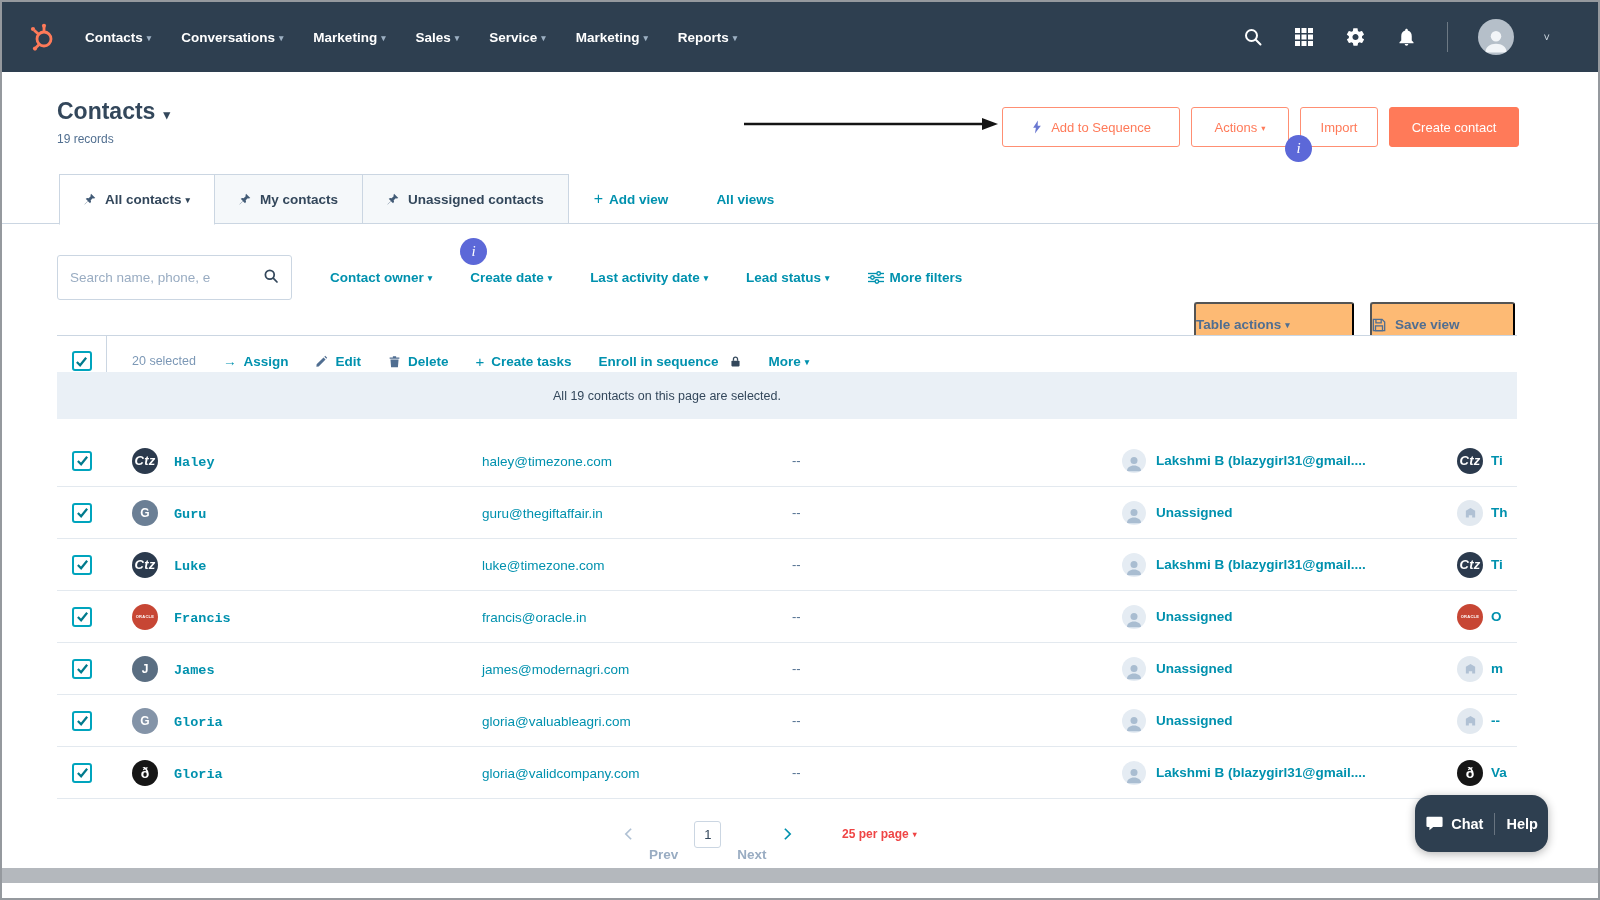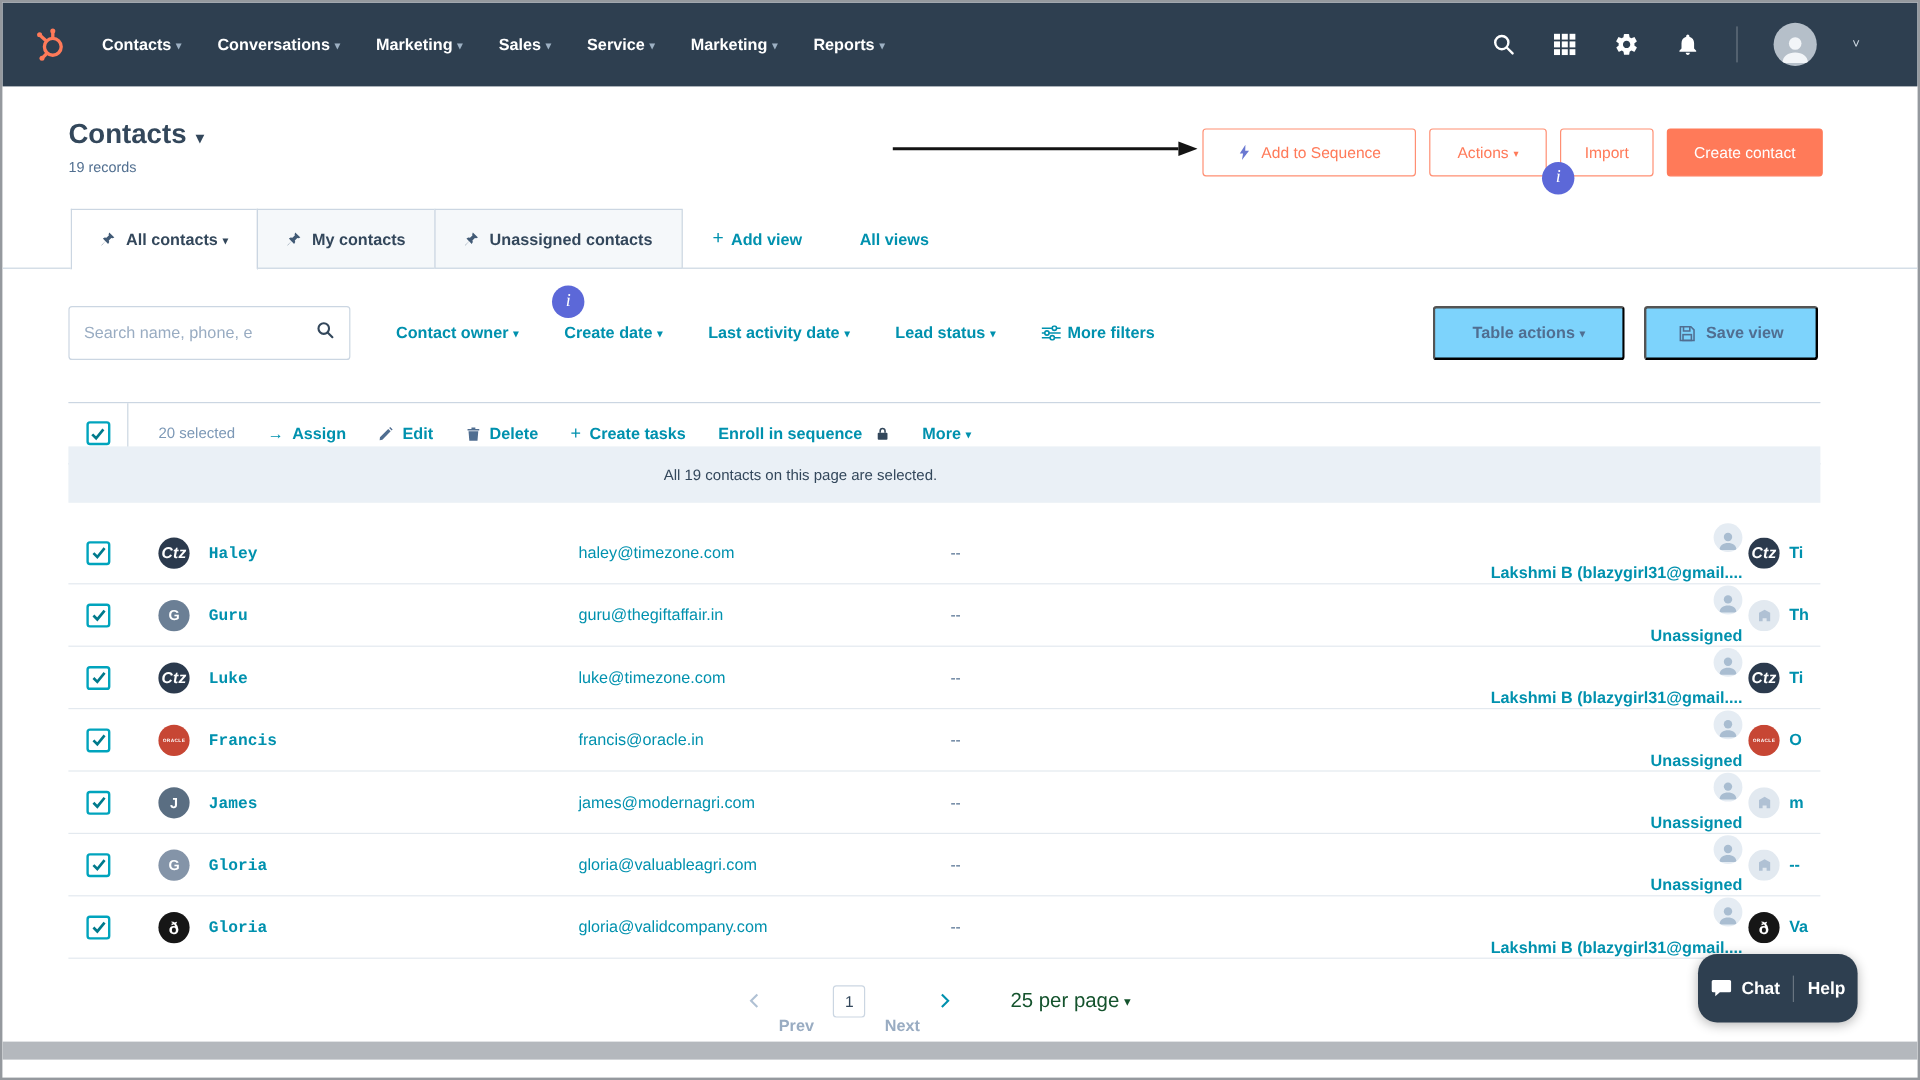--- a/index.html
+++ b/index.html
@@ -47,21 +47,21 @@
   .teal-link { color: #0091ae; font-size: 13.5px; font-weight: 600; cursor: pointer; display: flex; align-items: center; gap: 6px; text-decoration: none; }
   .all-views { font-weight: 700; }
 
   
   .filters { position: absolute; top: 253px; left: 55px; height: 45px; display: flex; align-items: center; gap: 38px; }
   .search-box { width: 235px; height: 45px; border: 1px solid #cbd6e2; border-radius: 3px; display: flex; align-items: center; padding: 0 12px; gap: 8px; background: #fff; }
   .search-box input { border: none; outline: none; flex: 1; min-width: 0; font-size: 13.5px; color: #33475b; font-family: "Liberation Sans", sans-serif; }
   .search-box input::placeholder { color: #99acc2; }
   .search-box svg { color: #33475b; flex: none; }
   .right-btns { position: absolute; top: 253px; left: 1192px; display: flex; gap: 16px; }
-  .btn-gray { height: 45px; background: #7dd3fc; border-radius: 3px; color: #506e91; font-weight: 600; font-size: 13.5px; display: flex; align-items: center; justify-content: center; gap: 9px; cursor: pointer; }
+  .btn-gray { height: 45px; background: #fdba74; border-radius: 3px; color: #506e91; font-weight: 600; font-size: 13.5px; display: flex; align-items: center; justify-content: flex-start; gap: 9px; cursor: pointer; margin-top: 47px; }
   .w-ta { width: 160px; } .w-sv { width: 145px; }
 
   
   .bulkbar { position: absolute; top: 333px; left: 55px; width: 1460px; height: 52px; border-top: 1px solid #cbd6e2; border-bottom: 1px solid #cbd6e2; display: flex; align-items: center; background: #fff; }
   .check-cell { width: 50px; height: 100%; border-right: 1px solid #cbd6e2; display: flex; align-items: center; justify-content: center; flex: none; }
   .cb { width: 20px; height: 20px; border: 2px solid #00a4bd; border-radius: 3px; background: #fff; display: flex; align-items: center; justify-content: center; cursor: pointer; }
   .bulk-items { display: flex; align-items: center; gap: 27px; margin-left: 25px; }
   .selected-count { color: #7c98b6; font-size: 12.5px; }
   .bulk-link { color: #0091ae; font-size: 13.5px; font-weight: 700; display: flex; align-items: center; gap: 7px; cursor: pointer; }
   .bulk-ico { color: #506e91; display: flex; }
@@ -77,33 +77,33 @@
   .cell-check { display: flex; justify-content: center; }
   .cell-avatar { display: flex; padding-left: 25px; }
   .avatar { width: 26px; height: 26px; border-radius: 50%; background: #8494a8; color: #fff; display: flex; align-items: center; justify-content: center; font-weight: 700; font-size: 12px; flex: none; }
   .avatar.logo-sm { font-size: 13px; font-style: italic; letter-spacing: 0.2px; }
   .avatar.logo-xs { font-size: 4px; letter-spacing: 0.3px; }
   .avatar.glyph { font-size: 14px; }
   .avatar.default { background: #e2e9f0; }
   .name a, .email a { color: #0091ae; font-size: 13.5px; text-decoration: none; cursor: pointer; }
   .name a { font-weight: 700; font-family: Liberation Mono, monospace; }
   .activity { color: #516f90; font-size: 13px; }
-  .owner { display: flex; align-items: flex-end; gap: 10px; flex-direction: column; }
+  .owner { display: flex; align-items: center; gap: 10px; }
   .owner-avatar { width: 24px; height: 24px; border-radius: 50%; background: #e5ecf3; display: flex; align-items: flex-end; justify-content: center; overflow: hidden; flex: none; }
   .owner-avatar svg { color: #a9bdd1; }
   .owner a { color: #0091ae; font-size: 13.5px; font-weight: 700; text-decoration: none; cursor: pointer; white-space: nowrap; }
   .cell-company { display: flex; align-items: center; gap: 8px; overflow: hidden; white-space: nowrap; padding-left: 5px; }
   .cell-company a { color: #0091ae; font-size: 13.5px; font-weight: 700; text-decoration: none; cursor: pointer; }
 
   
   .pagination { position: absolute; top: 813px; left: 622px; height: 38px; display: flex; align-items: center; gap: 16px; }
   .pg-chev { display: flex; cursor: pointer; }
   .pg-prev, .pg-next { color: #99acc2; font-size: 13.5px; font-weight: 600; cursor: pointer; margin-top: 40px; }
   .pg-box { width: 27px; height: 27px; border: 1px solid #cbd6e2; border-radius: 3px; color: #33475b; font-size: 13px; display: flex; align-items: center; justify-content: center; cursor: pointer; background: #fff; }
-  .per-page { position: absolute; top: 813px; left: 840px; height: 38px; display: flex; align-items: center; color: #14532d; font-size: 17px; font-weight: 400; cursor: pointer; }
+  .per-page { position: absolute; top: 813px; left: 840px; height: 38px; display: flex; align-items: center; color: #ef4444; font-size: 12px; font-weight: 700; cursor: pointer; }
 
   
   .chat-widget { position: absolute; top: 793px; left: 1413px; width: 133px; height: 57px; background: #2e3f50; border-radius: 16px; display: flex; align-items: center; justify-content: center; gap: 11px; color: #fff; z-index: 7; box-shadow: 0 2px 10px rgba(0,0,0,0.3); }
   .chat-btn, .help-btn { display: flex; align-items: center; gap: 7px; font-size: 14.5px; font-weight: 700; cursor: pointer; }
   .chat-divider { width: 1px; height: 22px; background: rgba(255,255,255,0.28); }
 
   .bottom-strip { position: absolute; left: 0; top: 866px; width: 100%; height: 15px; background: #b4b8bd; }
 </style>
 </head>
 <body>

